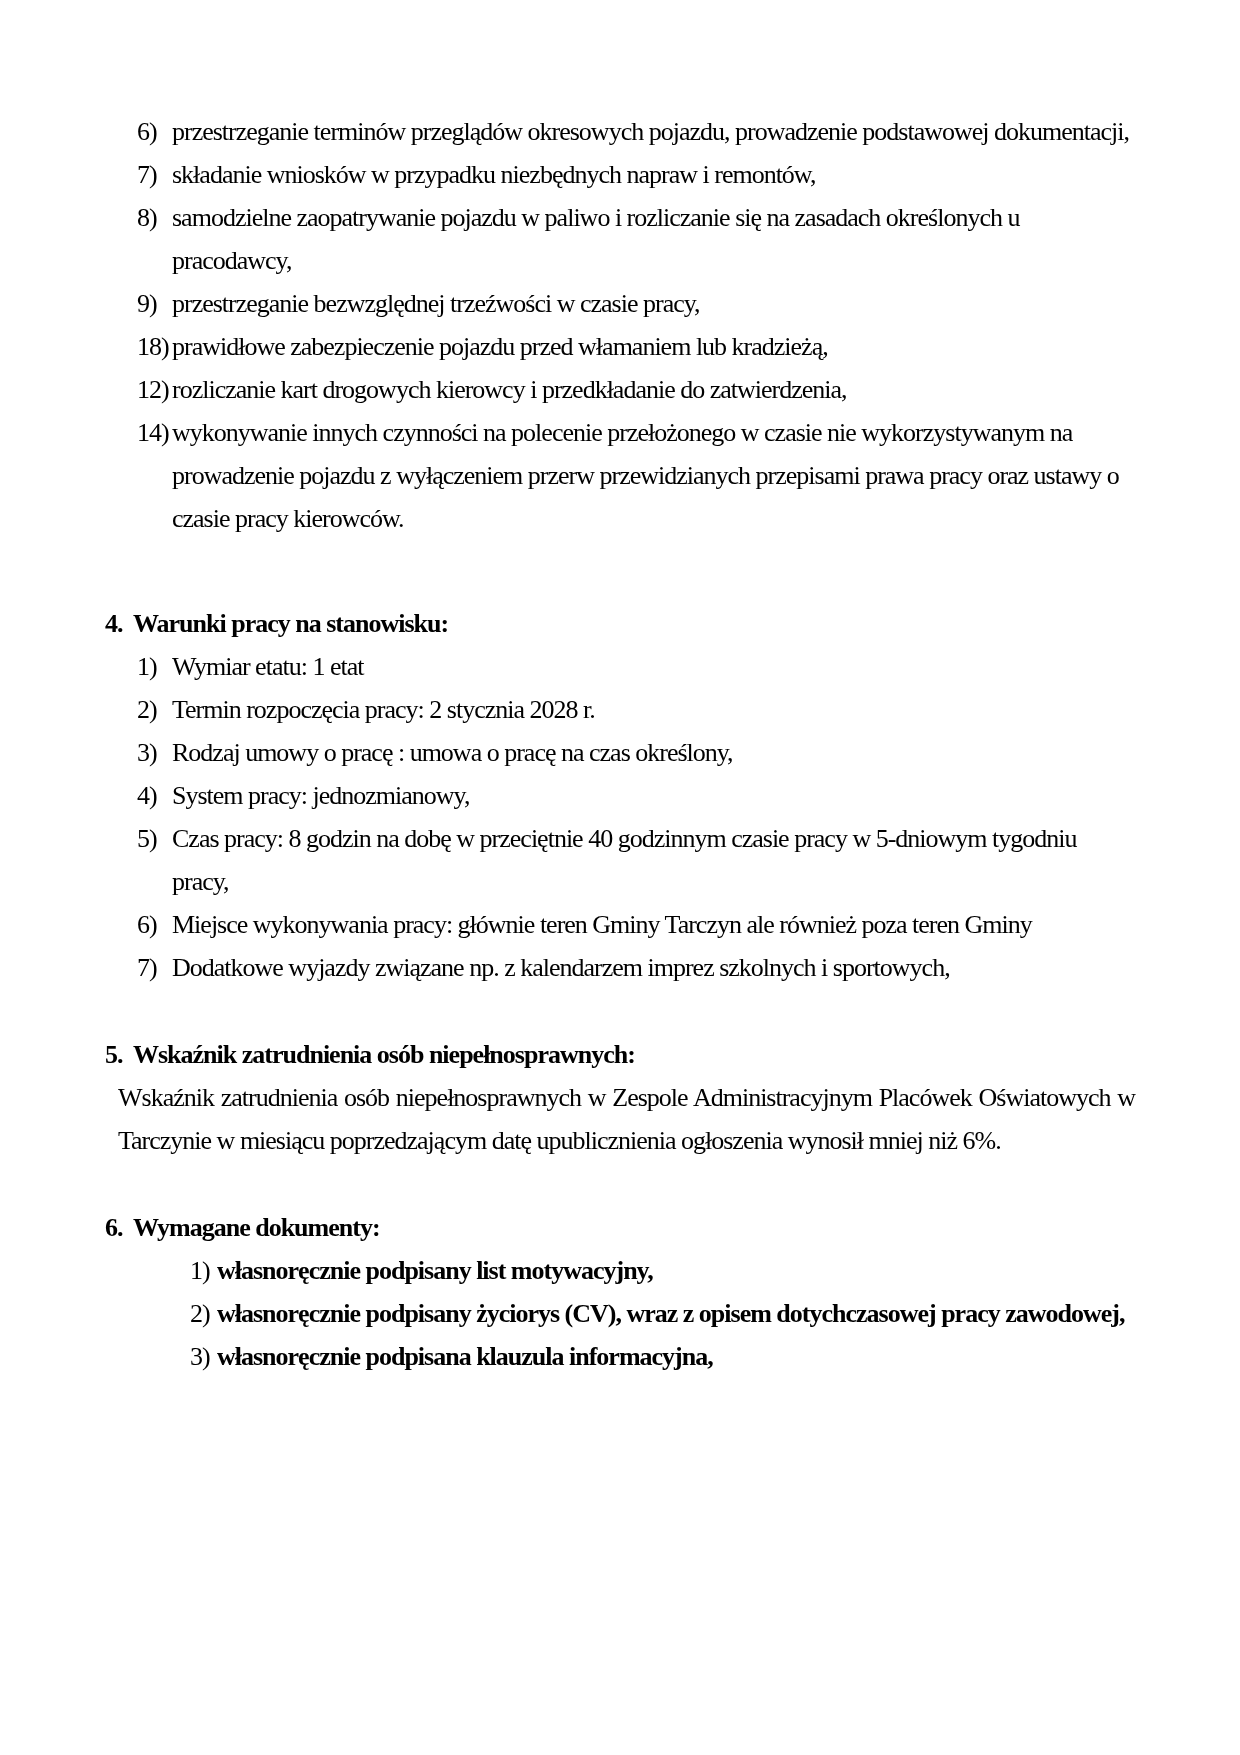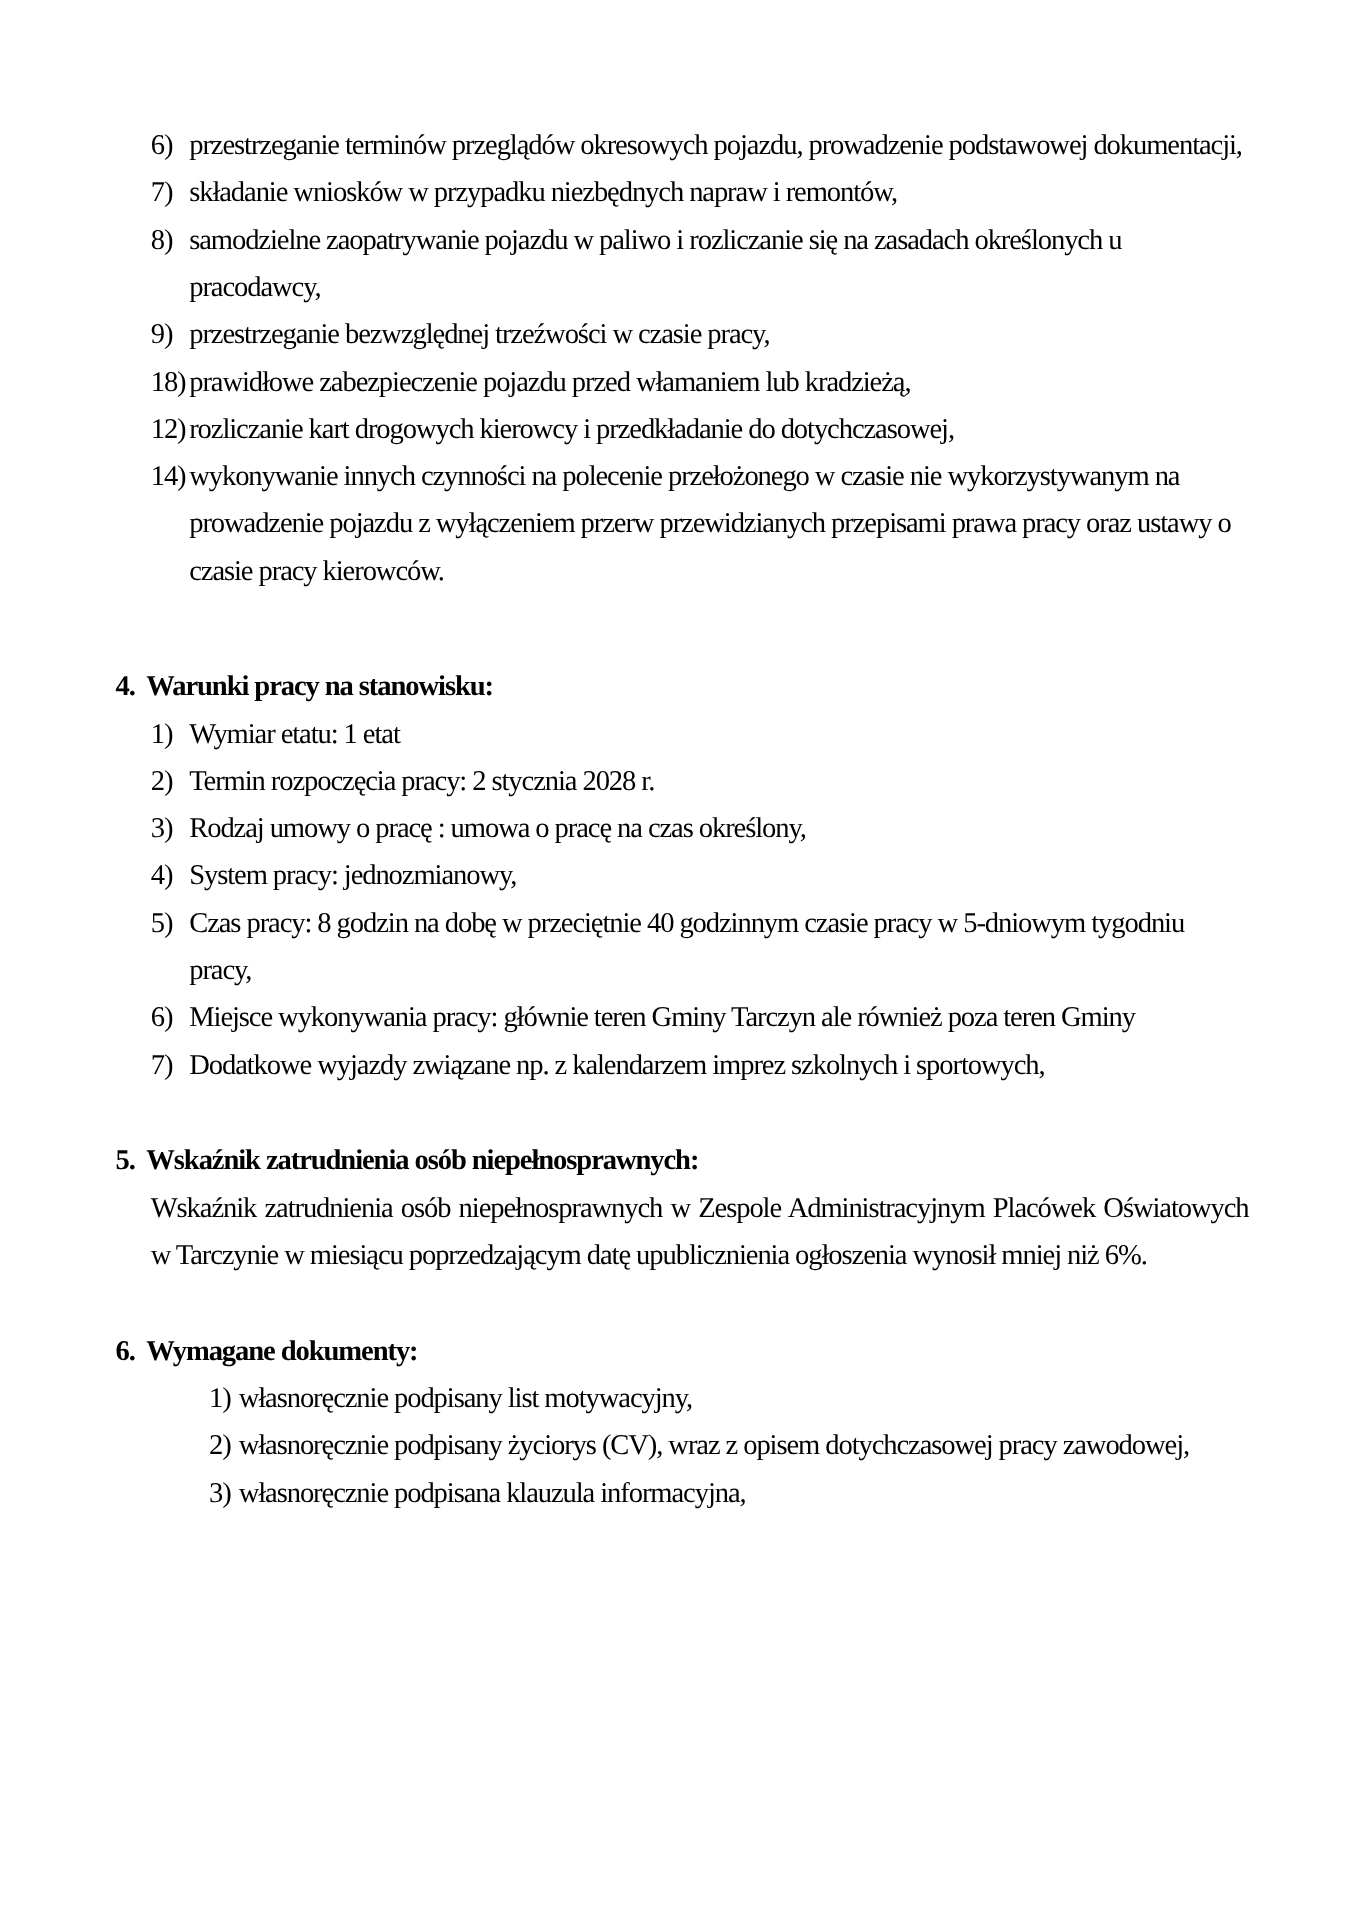--- a/index.html
+++ b/index.html
@@ -37,30 +37,31 @@
     white-space: pre-wrap;
   }
   .list.sub {
     margin-left: 85px;
   }
   .list.sub .marker {
     flex: 0 0 27px;
   }
   .list.sub .li-text {
     text-align: justify;
+    font-weight: bold;
   }
   .section-heading {
     display: flex;
     font-weight: bold;
   }
   .h-num {
     flex: 0 0 28px;
   }
   .paragraph {
-    margin-left: 32px;
+    margin-left: 13px;
     text-align: justify;
     white-space: pre-wrap;
   }
   .mt-lg { margin-top: 62px; }
   .mt-md { margin-top: 44px; }
 </style>
 </head>
 <body>
 
 <div class="page">
@@ -81,21 +82,21 @@
     <div class="li">
       <span class="marker">9)</span>
       <span class="li-text">przestrzeganie bezwzględnej trzeźwości w czasie pracy,</span>
     </div>
     <div class="li">
       <span class="marker">18)</span>
       <span class="li-text">prawidłowe zabezpieczenie pojazdu przed włamaniem lub kradzieżą,</span>
     </div>
     <div class="li">
       <span class="marker">12)</span>
-      <span class="li-text">rozliczanie kart drogowych kierowcy i przedkładanie do dotychczasowej,</span>
+      <span class="li-text">rozliczanie kart drogowych kierowcy i przedkładanie do zatwierdzenia,</span>
     </div>
     <div class="li">
       <span class="marker">14)</span>
       <span class="li-text">wykonywanie innych czynności na polecenie przełożonego w czasie nie wykorzystywanym na prowadzenie pojazdu z wyłączeniem przerw przewidzianych przepisami prawa pracy oraz ustawy o czasie pracy kierowców.</span>
     </div>
   </div>
 
   <div class="section-heading mt-lg">
     <span class="h-num">4.</span>
     <span class="h-title">Warunki pracy na stanowisku:</span>

